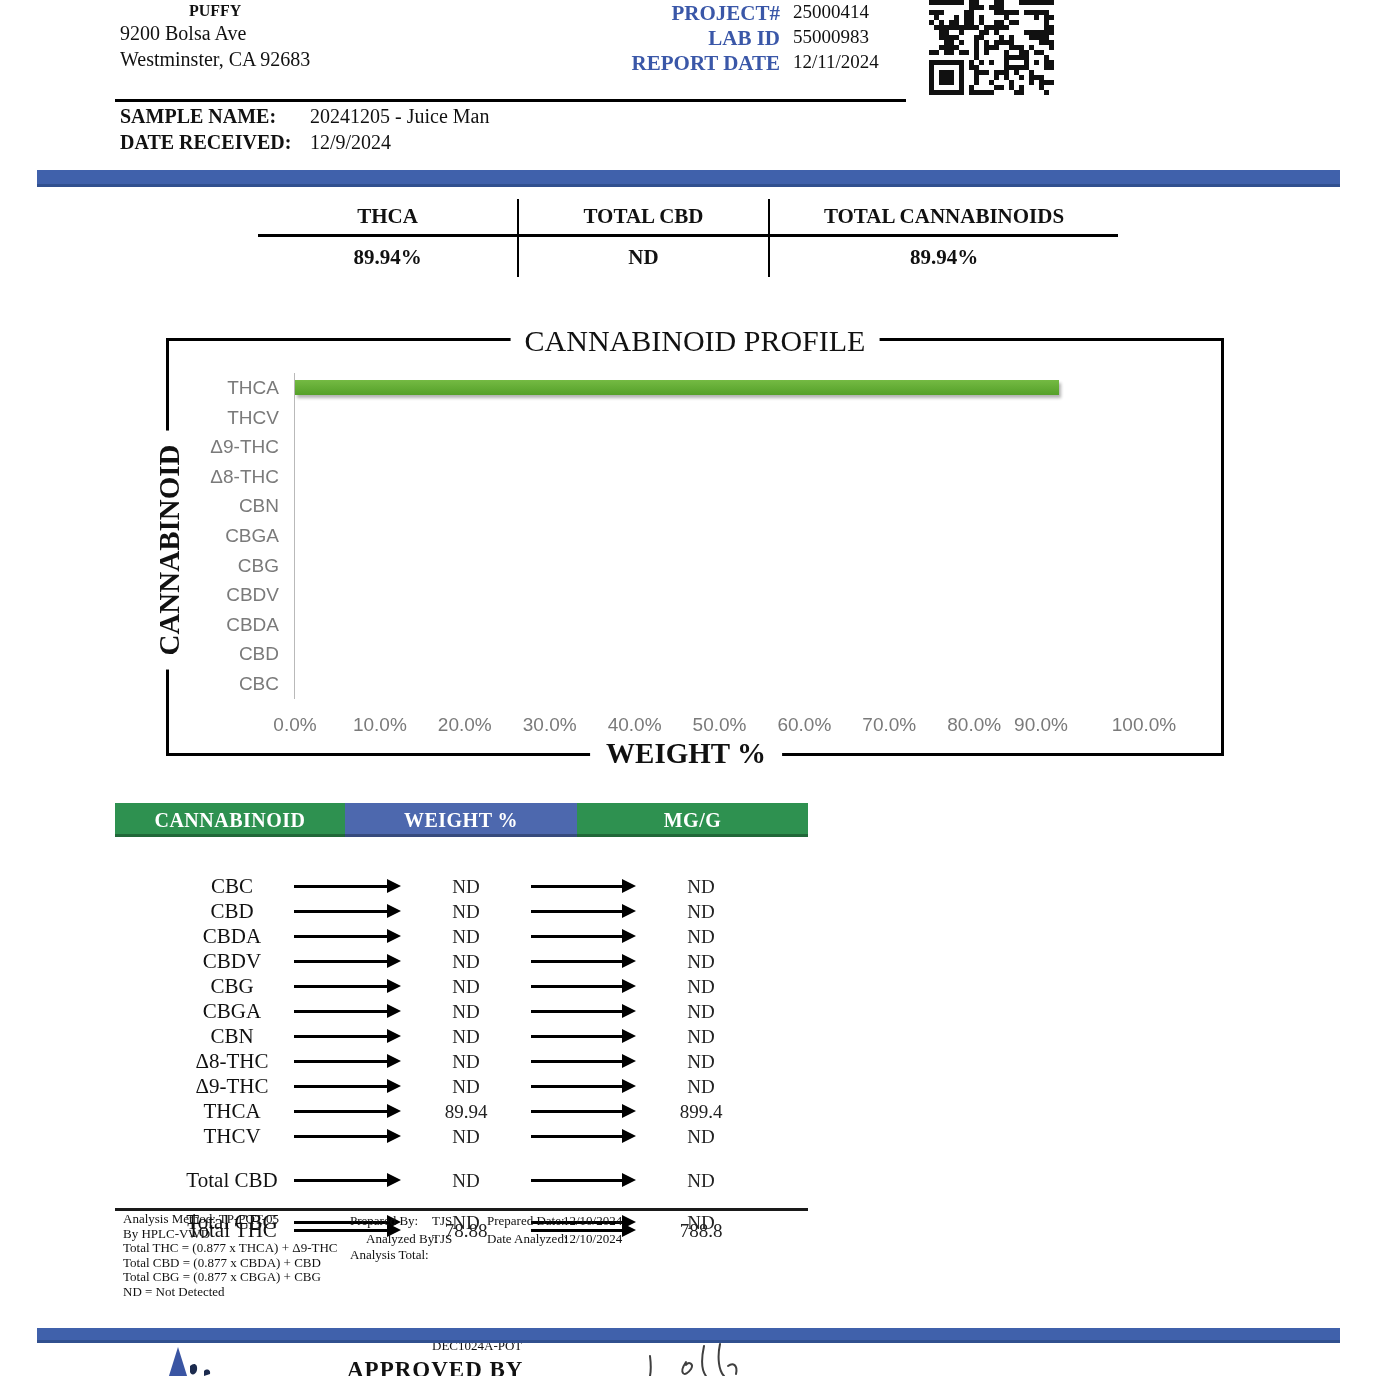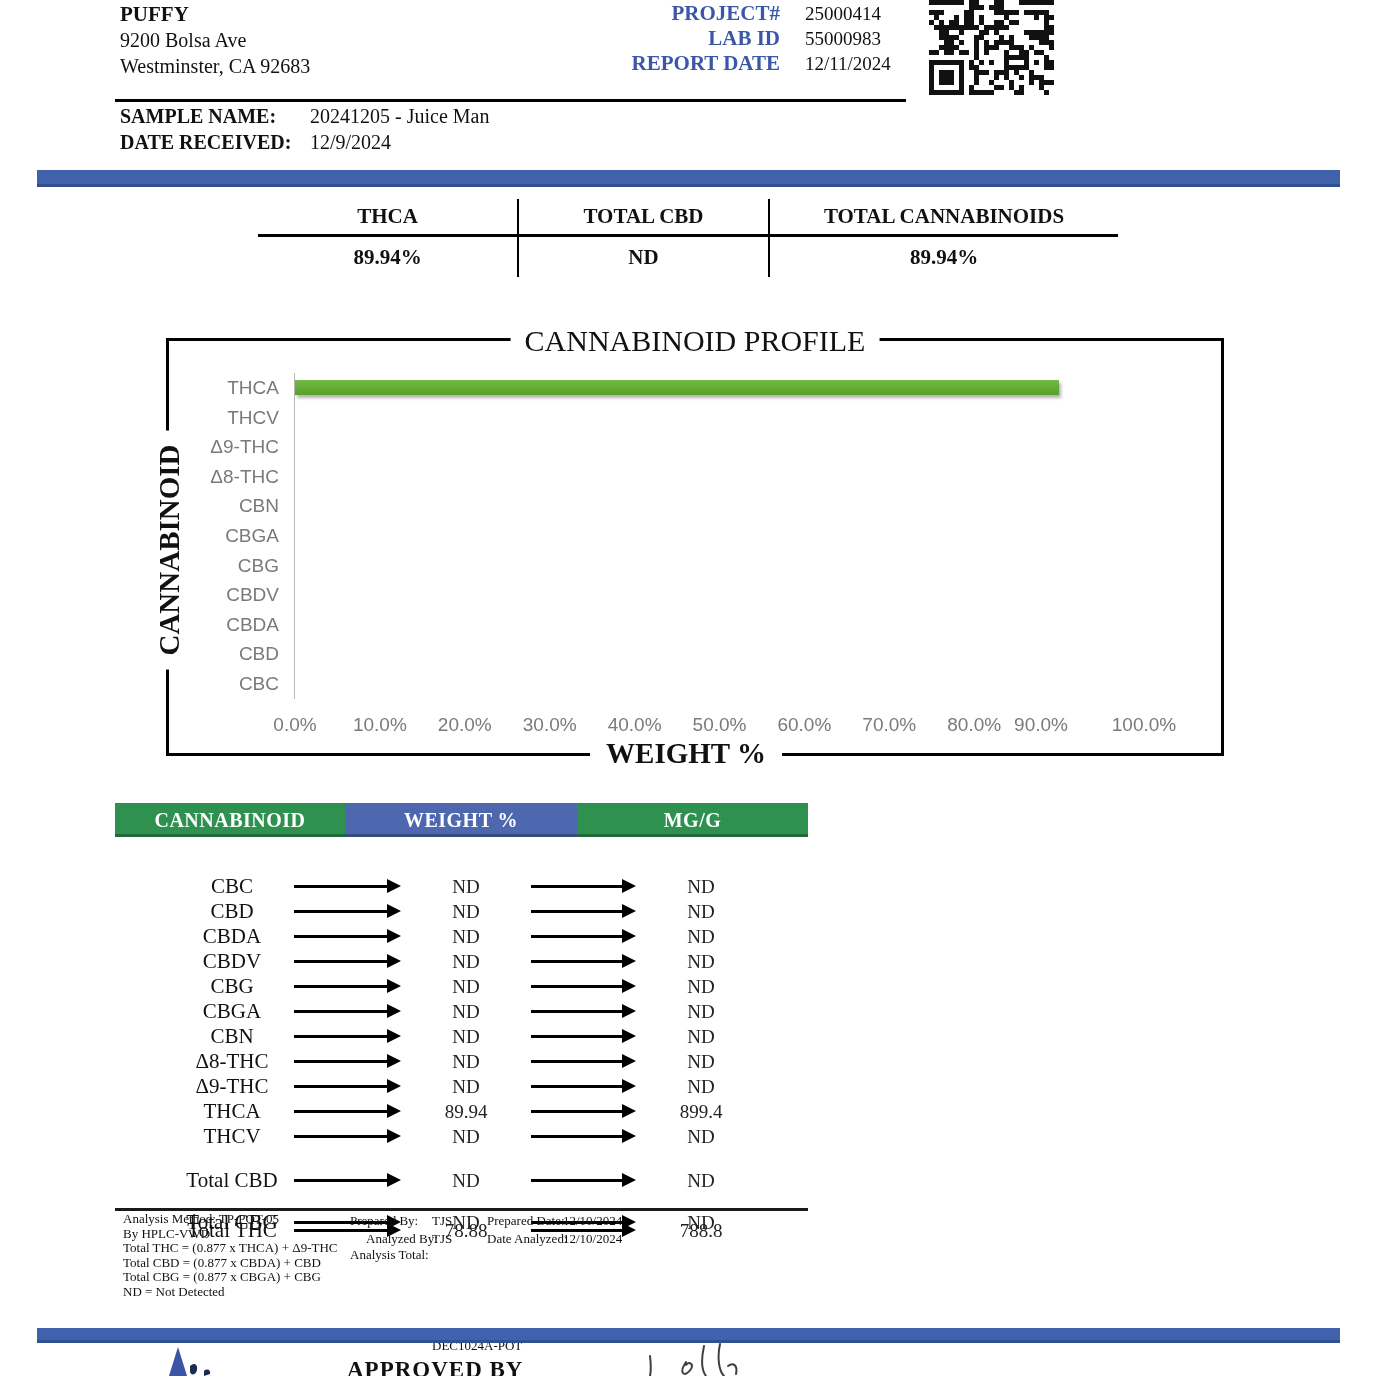--- a/index.html
+++ b/index.html
@@ -3,24 +3,24 @@
 <meta charset="utf-8">
 <style>
   *{margin:0;padding:0;box-sizing:border-box;}
   html,body{background:#fff;}
   body{width:1376px;height:1376px;position:relative;overflow:hidden;
        font-family:"Liberation Serif",serif;color:#111;}
   .abs{position:absolute;}
 
   
   .company{left:120px;top:2px;}
-  .company-name{font-weight:bold;font-size:21px;}
+  .company-name{font-weight:bold;font-size:16px;text-align:center;}
   .company-line{font-size:20px;line-height:26px;}
   .meta{left:560px;top:1px;}
-  .meta-row{display:flex;height:25px;align-items:center;gap:12px;}
+  .meta-row{display:flex;height:25px;}
   .meta-label{width:220px;text-align:right;color:#3a57a8;font-weight:bold;font-size:21px;}
   .meta-value{margin-left:13px;font-size:19px;}
   .qr-wrap{left:929px;top:0;width:125px;height:107px;overflow:hidden;}
   .qr-wrap svg{position:absolute;top:-30px;left:0;fill:#111;}
   .header-rule{left:115px;top:99px;width:791px;height:3px;background:#000;}
   .sample-label{left:120px;font-weight:bold;font-size:20px;}
   .sample-value{left:310px;font-size:20px;}
 
   .blue-bar{left:37px;width:1303px;background:#4061ab;border-bottom:3px solid #31508f;}
   .bar-top{top:170px;height:17px;}

